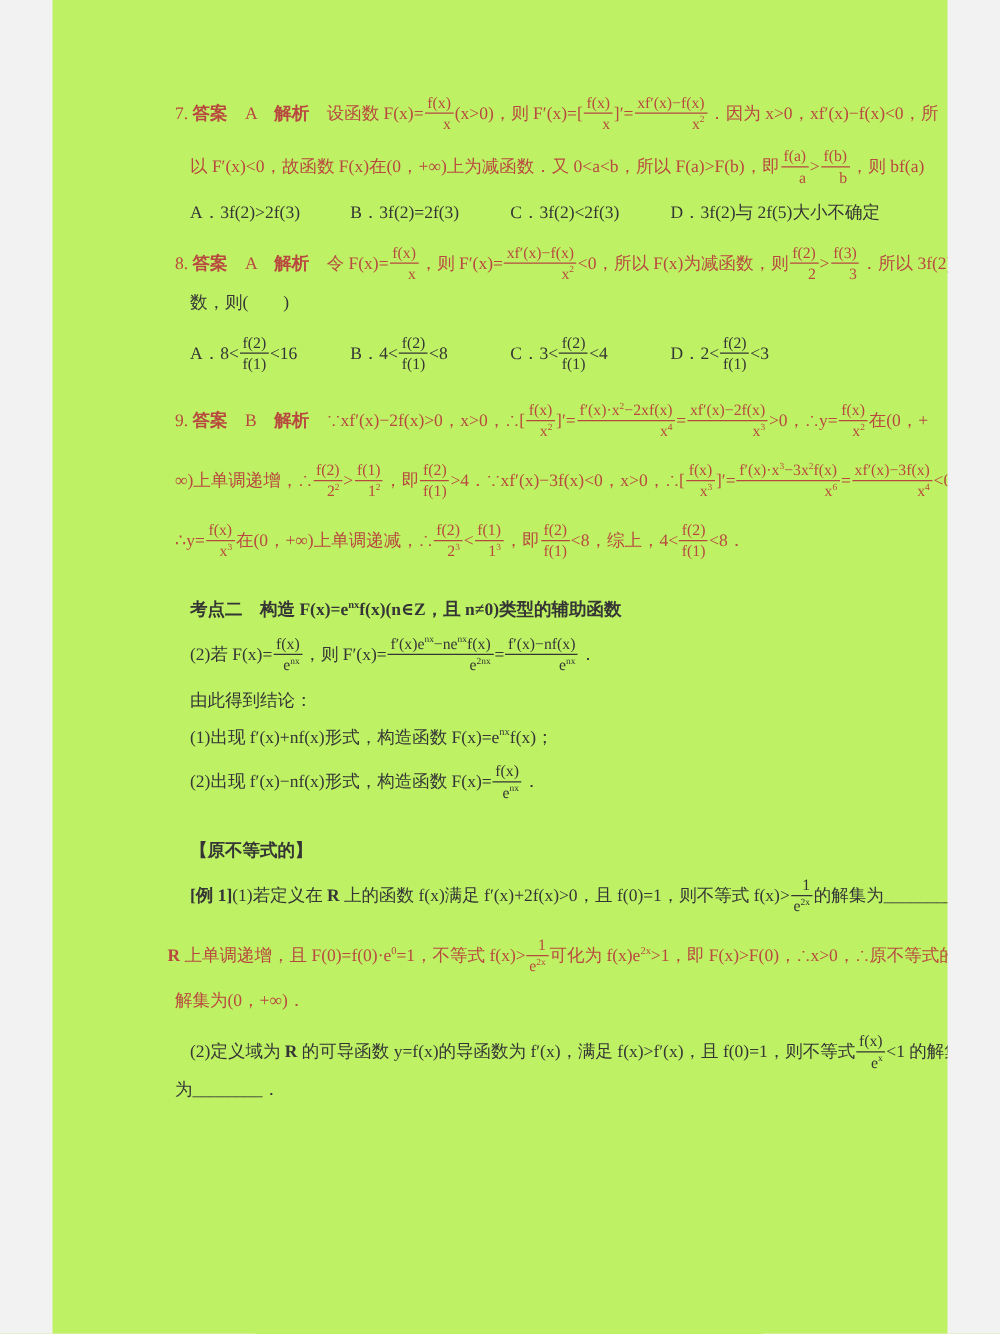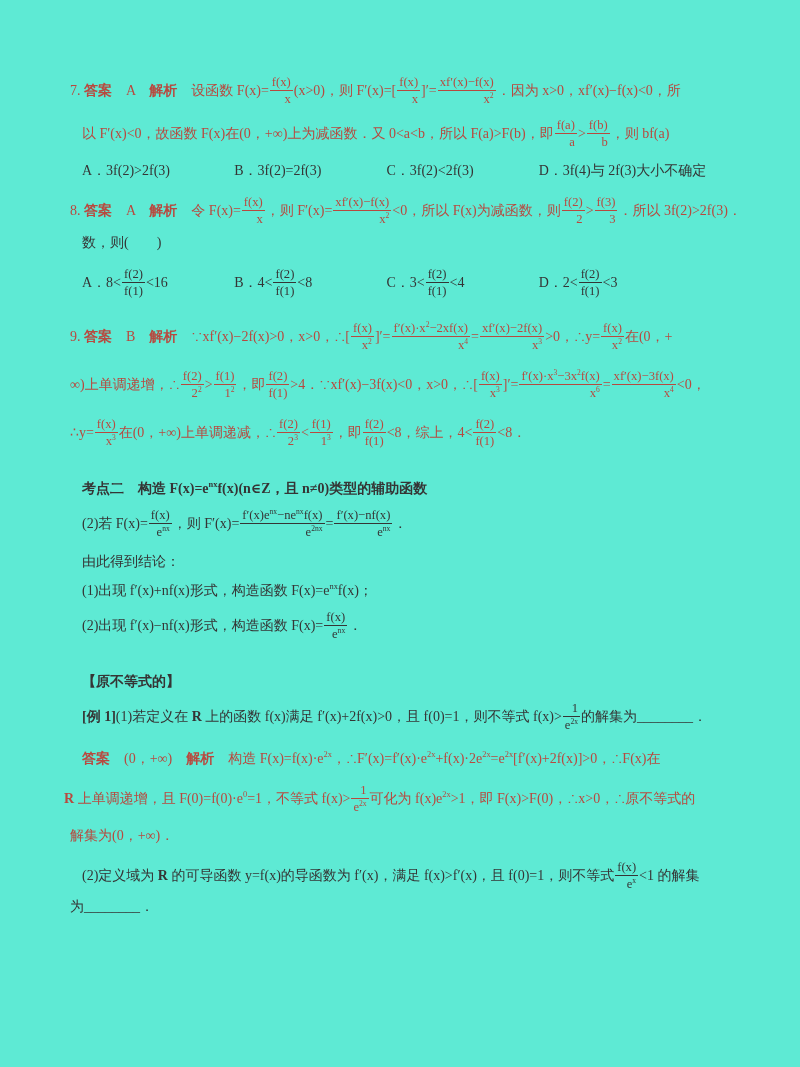--- a/index.html
+++ b/index.html
@@ -2,26 +2,26 @@
 <html><head>
 <meta charset="utf-8">
 <style>
   html,body{margin:0;padding:0;}
   body{
     background:#f2f2f2;
     font-family:"Liberation Serif","DejaVu Serif",serif;
   }
   .paper{
     position:relative;
-    width:800px;
+    width:716px;
     height:1067px;
     margin:0 auto;
-    background:#5eead4;
+    background:#bef264;
     box-sizing:border-box;
-    padding:74px 10px 0 54px;
+    padding:74px 10px 0 82px;
     overflow:hidden;
   }
   .line{
     font-size:14px;
     line-height:1.5;
     white-space:nowrap;
     color:#353535;
   }
   .red{color:#b8493f;}
   .black{color:#353535;}
@@ -54,39 +54,38 @@
 <body>
 
 <div class="paper">
   <div id="doc">
       <div class="line ind1 gap-none red">7. <b>答案</b>　A　<b>解析</b>　设函数 F(x)=<span class="frac"><span class="fnum">f(x)</span><span class="fden">x</span></span>(x&gt;0)，则 F′(x)=[<span class="frac"><span class="fnum">f(x)</span><span class="fden">x</span></span>]′=<span class="frac"><span class="fnum">xf′(x)−f(x)</span><span class="fden">x<sup>2</sup></span></span>．因为 x&gt;0，xf′(x)−f(x)&lt;0，所</div>
       <div class="line ind2 gap-sm red">以 F′(x)&lt;0，故函数 F(x)在(0，+∞)上为减函数．又 0&lt;a&lt;b，所以 F(a)&gt;F(b)，即<span class="frac"><span class="fnum">f(a)</span><span class="fden">a</span></span>&gt;<span class="frac"><span class="fnum">f(b)</span><span class="fden">b</span></span>，则 bf(a)</div>
       <div class="line ind2 gap-sm black options">
         <span class="opt">A．3f(2)&gt;2f(3)</span>
         <span class="opt">B．3f(2)=2f(3)</span>
         <span class="opt">C．3f(2)&lt;2f(3)</span>
-        <span class="opt">D．3f(4)与 2f(3)大小不确定</span>
+        <span class="opt">D．3f(2)与 2f(5)大小不确定</span>
       </div>
       <div class="line ind1 gap-md red">8. <b>答案</b>　A　<b>解析</b>　令 F(x)=<span class="frac"><span class="fnum">f(x)</span><span class="fden">x</span></span>，则 F′(x)=<span class="frac"><span class="fnum">xf′(x)−f(x)</span><span class="fden">x<sup>2</sup></span></span>&lt;0，所以 F(x)为减函数，则<span class="frac"><span class="fnum">f(2)</span><span class="fden">2</span></span>&gt;<span class="frac"><span class="fnum">f(3)</span><span class="fden">3</span></span>．所以 3f(2)&gt;2f(3)．</div>
       <div class="line ind2 gap-xs black">数，则(　　)</div>
       <div class="line ind2 gap-md black options">
         <span class="opt">A．8&lt;<span class="frac"><span class="fnum">f(2)</span><span class="fden">f(1)</span></span>&lt;16</span>
         <span class="opt">B．4&lt;<span class="frac"><span class="fnum">f(2)</span><span class="fden">f(1)</span></span>&lt;8</span>
         <span class="opt">C．3&lt;<span class="frac"><span class="fnum">f(2)</span><span class="fden">f(1)</span></span>&lt;4</span>
         <span class="opt">D．2&lt;<span class="frac"><span class="fnum">f(2)</span><span class="fden">f(1)</span></span>&lt;3</span>
       </div>
       <div class="line ind1 gap-lg red">9. <b>答案</b>　B　<b>解析</b>　∵xf′(x)−2f(x)&gt;0，x&gt;0，∴[<span class="frac"><span class="fnum">f(x)</span><span class="fden">x<sup>2</sup></span></span>]′=<span class="frac"><span class="fnum">f′(x)·x<sup>2</sup>−2xf(x)</span><span class="fden">x<sup>4</sup></span></span>=<span class="frac"><span class="fnum">xf′(x)−2f(x)</span><span class="fden">x<sup>3</sup></span></span>&gt;0，∴y=<span class="frac"><span class="fnum">f(x)</span><span class="fden">x<sup>2</sup></span></span>在(0，+</div>
       <div class="line ind1 gap-md red">∞)上单调递增，∴<span class="frac"><span class="fnum">f(2)</span><span class="fden">2<sup>2</sup></span></span>&gt;<span class="frac"><span class="fnum">f(1)</span><span class="fden">1<sup>2</sup></span></span>，即<span class="frac"><span class="fnum">f(2)</span><span class="fden">f(1)</span></span>&gt;4．∵xf′(x)−3f(x)&lt;0，x&gt;0，∴[<span class="frac"><span class="fnum">f(x)</span><span class="fden">x<sup>3</sup></span></span>]′=<span class="frac"><span class="fnum">f′(x)·x<sup>3</sup>−3x<sup>2</sup>f(x)</span><span class="fden">x<sup>6</sup></span></span>=<span class="frac"><span class="fnum">xf′(x)−3f(x)</span><span class="fden">x<sup>4</sup></span></span>&lt;0，</div>
       <div class="line ind1 gap-md red">∴y=<span class="frac"><span class="fnum">f(x)</span><span class="fden">x<sup>3</sup></span></span>在(0，+∞)上单调递减，∴<span class="frac"><span class="fnum">f(2)</span><span class="fden">2<sup>3</sup></span></span>&lt;<span class="frac"><span class="fnum">f(1)</span><span class="fden">1<sup>3</sup></span></span>，即<span class="frac"><span class="fnum">f(2)</span><span class="fden">f(1)</span></span>&lt;8，综上，4&lt;<span class="frac"><span class="fnum">f(2)</span><span class="fden">f(1)</span></span>&lt;8．</div>
       <div class="line ind2 gap-xl black"><b>考点二　构造 F(x)=e<sup>nx</sup>f(x)(n∈Z，且 n≠0)类型的辅助函数</b></div>
       <div class="line ind2 gap-sm black">(2)若 F(x)=<span class="frac"><span class="fnum">f(x)</span><span class="fden">e<sup>nx</sup></span></span>，则 F′(x)=<span class="frac"><span class="fnum">f′(x)e<sup>nx</sup>−ne<sup>nx</sup>f(x)</span><span class="fden">e<sup>2nx</sup></span></span>=<span class="frac"><span class="fnum">f′(x)−nf(x)</span><span class="fden">e<sup>nx</sup></span></span>．</div>
       <div class="line ind2 gap-sm black">由此得到结论：</div>
       <div class="line ind2 gap-sm black">(1)出现 f′(x)+nf(x)形式，构造函数 F(x)=e<sup>nx</sup>f(x)；</div>
       <div class="line ind2 gap-sm black">(2)出现 f′(x)−nf(x)形式，构造函数 F(x)=<span class="frac"><span class="fnum">f(x)</span><span class="fden">e<sup>nx</sup></span></span>．</div>
       <div class="line ind2 gap-xl black"><b>【原不等式的】</b></div>
       <div class="line ind2 gap-sm black"><b>[例 1]</b>(1)若定义在 <b>R</b> 上的函数 f(x)满足 f′(x)+2f(x)&gt;0，且 f(0)=1，则不等式 f(x)&gt;<span class="frac"><span class="fnum">1</span><span class="fden">e<sup>2x</sup></span></span>的解集为________．</div>
-      <div class="line ind2 gap-md red"><b>答案</b>　(0，+∞)　<b>解析</b>　构造 F(x)=f(x)·e<sup>2x</sup>，∴F′(x)=f′(x)·e<sup>2x</sup>+f(x)·2e<sup>2x</sup>=e<sup>2x</sup>[f′(x)+2f(x)]&gt;0，∴F(x)在</div>
       <div class="line ind0 gap-md red"><b>R</b> 上单调递增，且 F(0)=f(0)·e<sup>0</sup>=1，不等式 f(x)&gt;<span class="frac"><span class="fnum">1</span><span class="fden">e<sup>2x</sup></span></span>可化为 f(x)e<sup>2x</sup>&gt;1，即 F(x)&gt;F(0)，∴x&gt;0，∴原不等式的</div>
       <div class="line ind1 gap-sm red">解集为(0，+∞)．</div>
       <div class="line ind2 gap-md black">(2)定义域为 <b>R</b> 的可导函数 y=f(x)的导函数为 f′(x)，满足 f(x)&gt;f′(x)，且 f(0)=1，则不等式<span class="frac"><span class="fnum">f(x)</span><span class="fden">e<sup>x</sup></span></span>&lt;1 的解集</div>
       <div class="line ind1 gap-xs black">为________．</div>
     </div>
 </div>
 
 </body></html>

